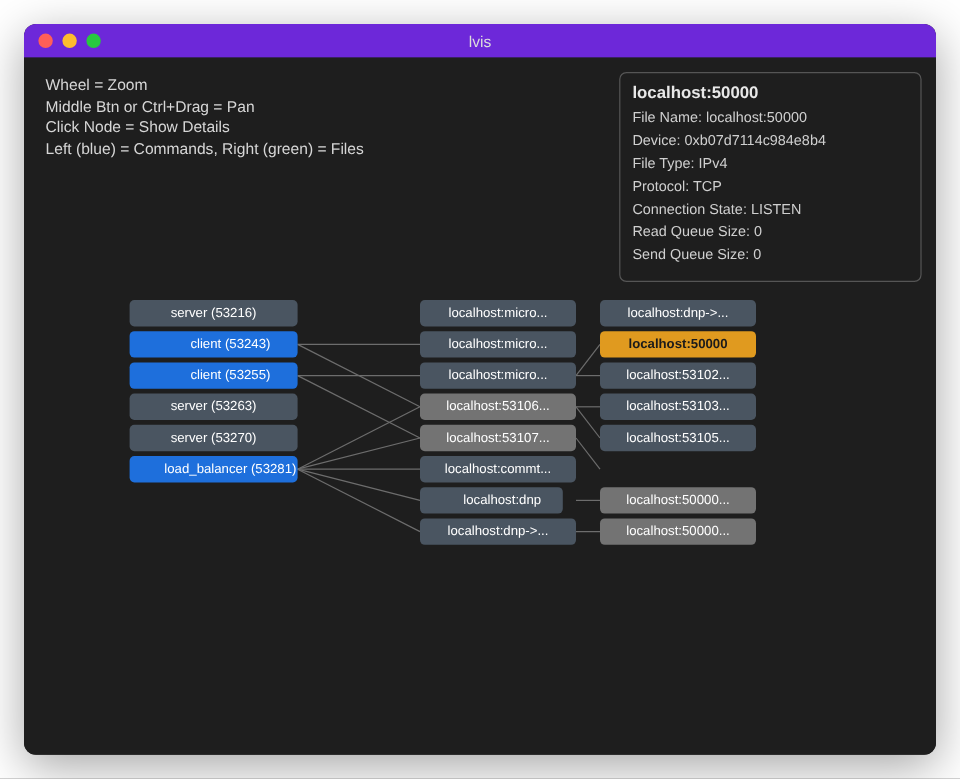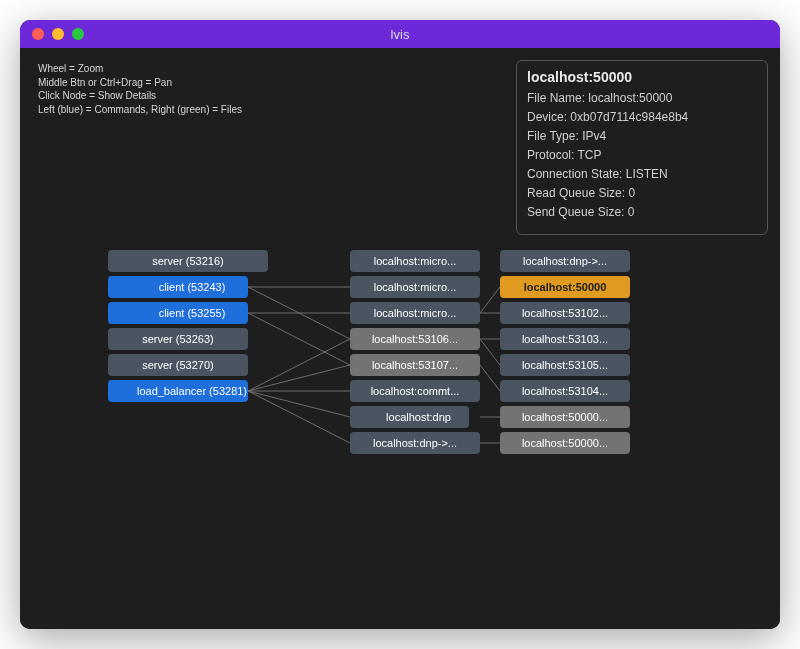--- a/index.html
+++ b/index.html
@@ -45,21 +45,21 @@
   .canvas {
     position: relative;
     width: 100%;
     height: calc(100% - 28px);
     background: #1e1e1e;
   }
   .help {
     position: absolute;
     top: 14px; left: 18px;
     color: #d6d6d6;
-    font-size: 10px;
+    font-size: 13px;
     line-height: 1.35;
   }
   .details {
     position: absolute;
     top: 12px; right: 12px;
     width: 252px;
     border: 1px solid #555;
     border-radius: 6px;
     padding: 8px 10px 10px 10px;
     color: #e8e8e8;
@@ -139,36 +139,35 @@
         <line x1="228" y1="343" x2="330" y2="395"></line>
         <line x1="460" y1="265" x2="480" y2="239"></line>
         <line x1="460" y1="265" x2="480" y2="265"></line>
         <line x1="460" y1="291" x2="480" y2="291"></line>
         <line x1="460" y1="291" x2="480" y2="317"></line>
         <line x1="460" y1="317" x2="480" y2="343"></line>
         <line x1="460" y1="369" x2="480" y2="369"></line>
         <line x1="460" y1="395" x2="480" y2="395"></line>
       </svg>
 
-  <div class="node grey" style="left: 88px; top: 202px; width: 160px;">server (53216)</div>
+  <div class="node grey" style="left: 88px; top: 202px; width: 140px;">server (53216)</div>
       <div class="node blue" style="left: 88px; top: 228px; width: 140px;">client (53243)</div>
       <div class="node blue" style="left: 88px; top: 254px; width: 140px;">client (53255)</div>
       <div class="node grey" style="left: 88px; top: 280px; width: 140px;">server (53263)</div>
       <div class="node grey" style="left: 88px; top: 306px; width: 140px;">server (53270)</div>
       <div class="node blue" style="left: 88px; top: 332px; width: 140px;">load_balancer (53281)</div>
       <div class="node grey" style="left: 330px; top: 202px; width: 130px;">localhost:micro...</div>
       <div class="node grey" style="left: 330px; top: 228px; width: 130px;">localhost:micro...</div>
       <div class="node grey" style="left: 330px; top: 254px; width: 130px;">localhost:micro...</div>
       <div class="node green" style="left: 330px; top: 280px; width: 130px;">localhost:53106...</div>
       <div class="node green" style="left: 330px; top: 306px; width: 130px;">localhost:53107...</div>
       <div class="node grey" style="left: 330px; top: 332px; width: 130px;">localhost:commt...</div>
       <div class="node grey" style="left: 330px; top: 358px; width: 119px; padding-left: 24px;">localhost:dnp</div>
       <div class="node grey" style="left: 330px; top: 384px; width: 130px;">localhost:dnp-&gt;...</div>
       <div class="node grey" style="left: 480px; top: 202px; width: 130px;">localhost:dnp-&gt;...</div>
       <div class="node orange" style="left: 480px; top: 228px; width: 130px;">localhost:50000</div>
       <div class="node grey" style="left: 480px; top: 254px; width: 130px;">localhost:53102...</div>
       <div class="node grey" style="left: 480px; top: 280px; width: 130px;">localhost:53103...</div>
       <div class="node grey" style="left: 480px; top: 306px; width: 130px;">localhost:53105...</div>
-      <div class="node grey" style="left: 480px; top: 332px; width: 130px;">localhost:53104...</div>
       <div class="node green" style="left: 480px; top: 358px; width: 130px;">localhost:50000...</div>
       <div class="node green" style="left: 480px; top: 384px; width: 130px;">localhost:50000...</div>
     </div>
 </div>
 
 </body></html>

